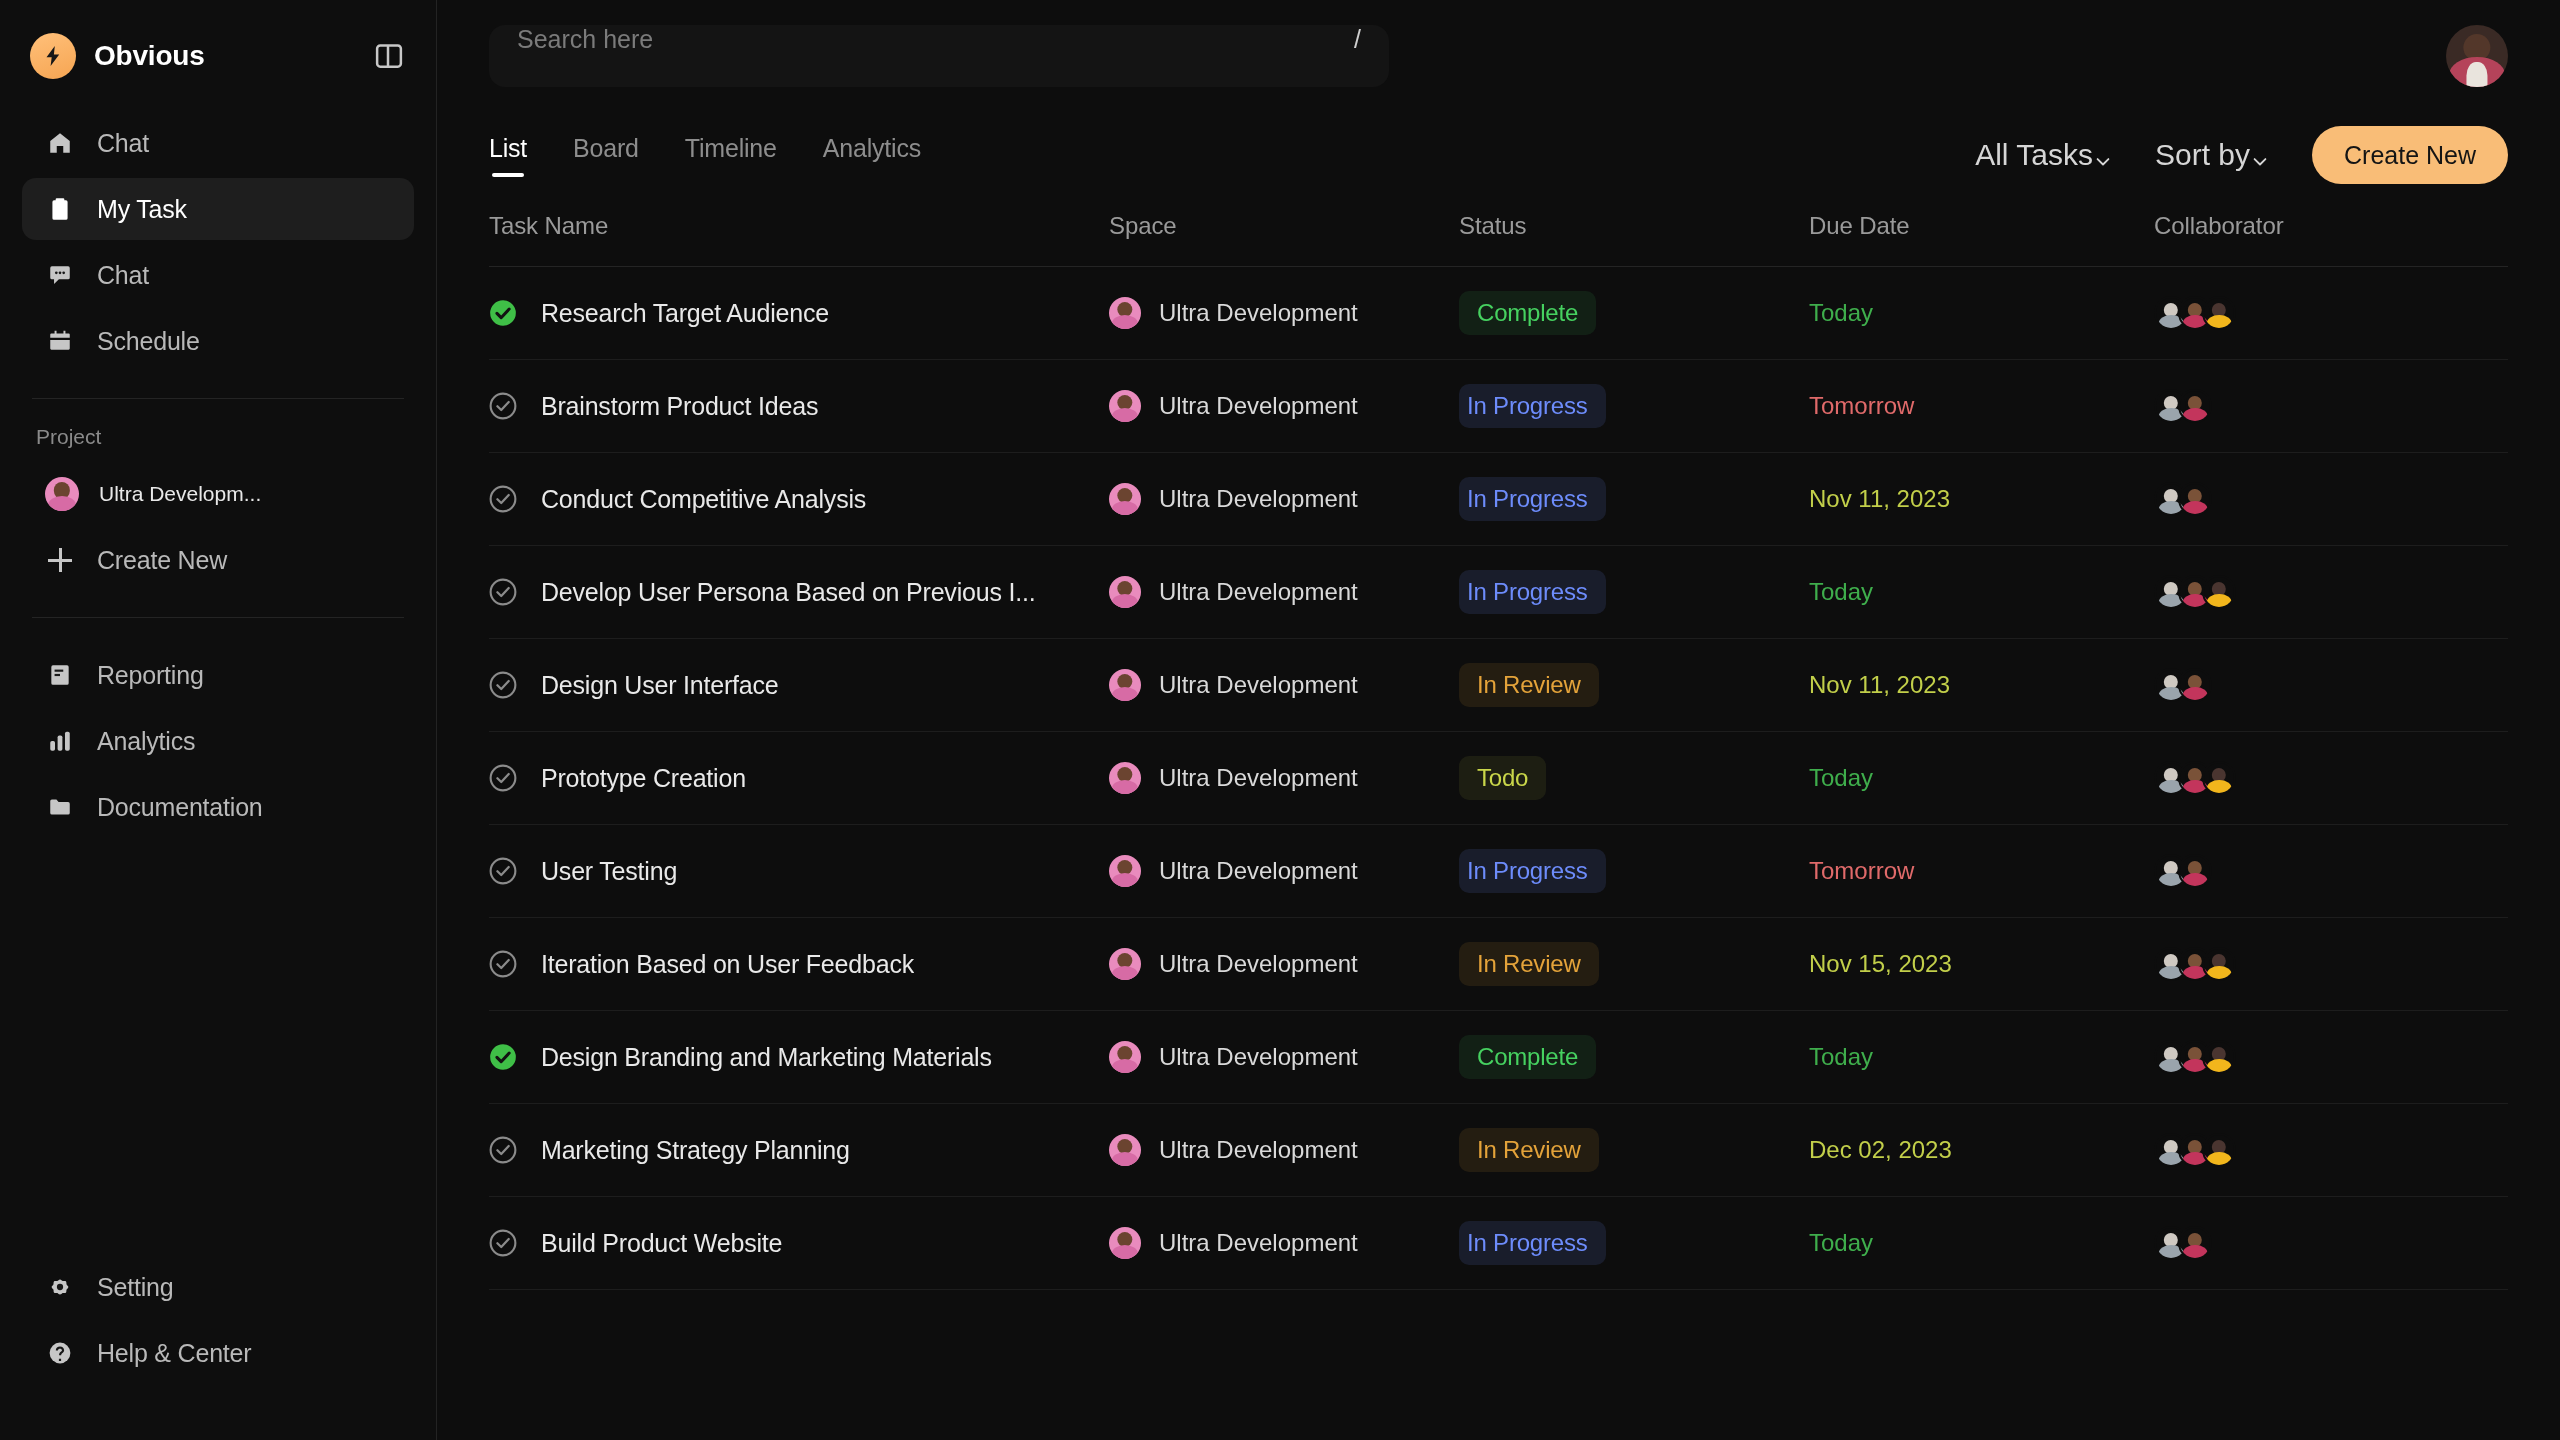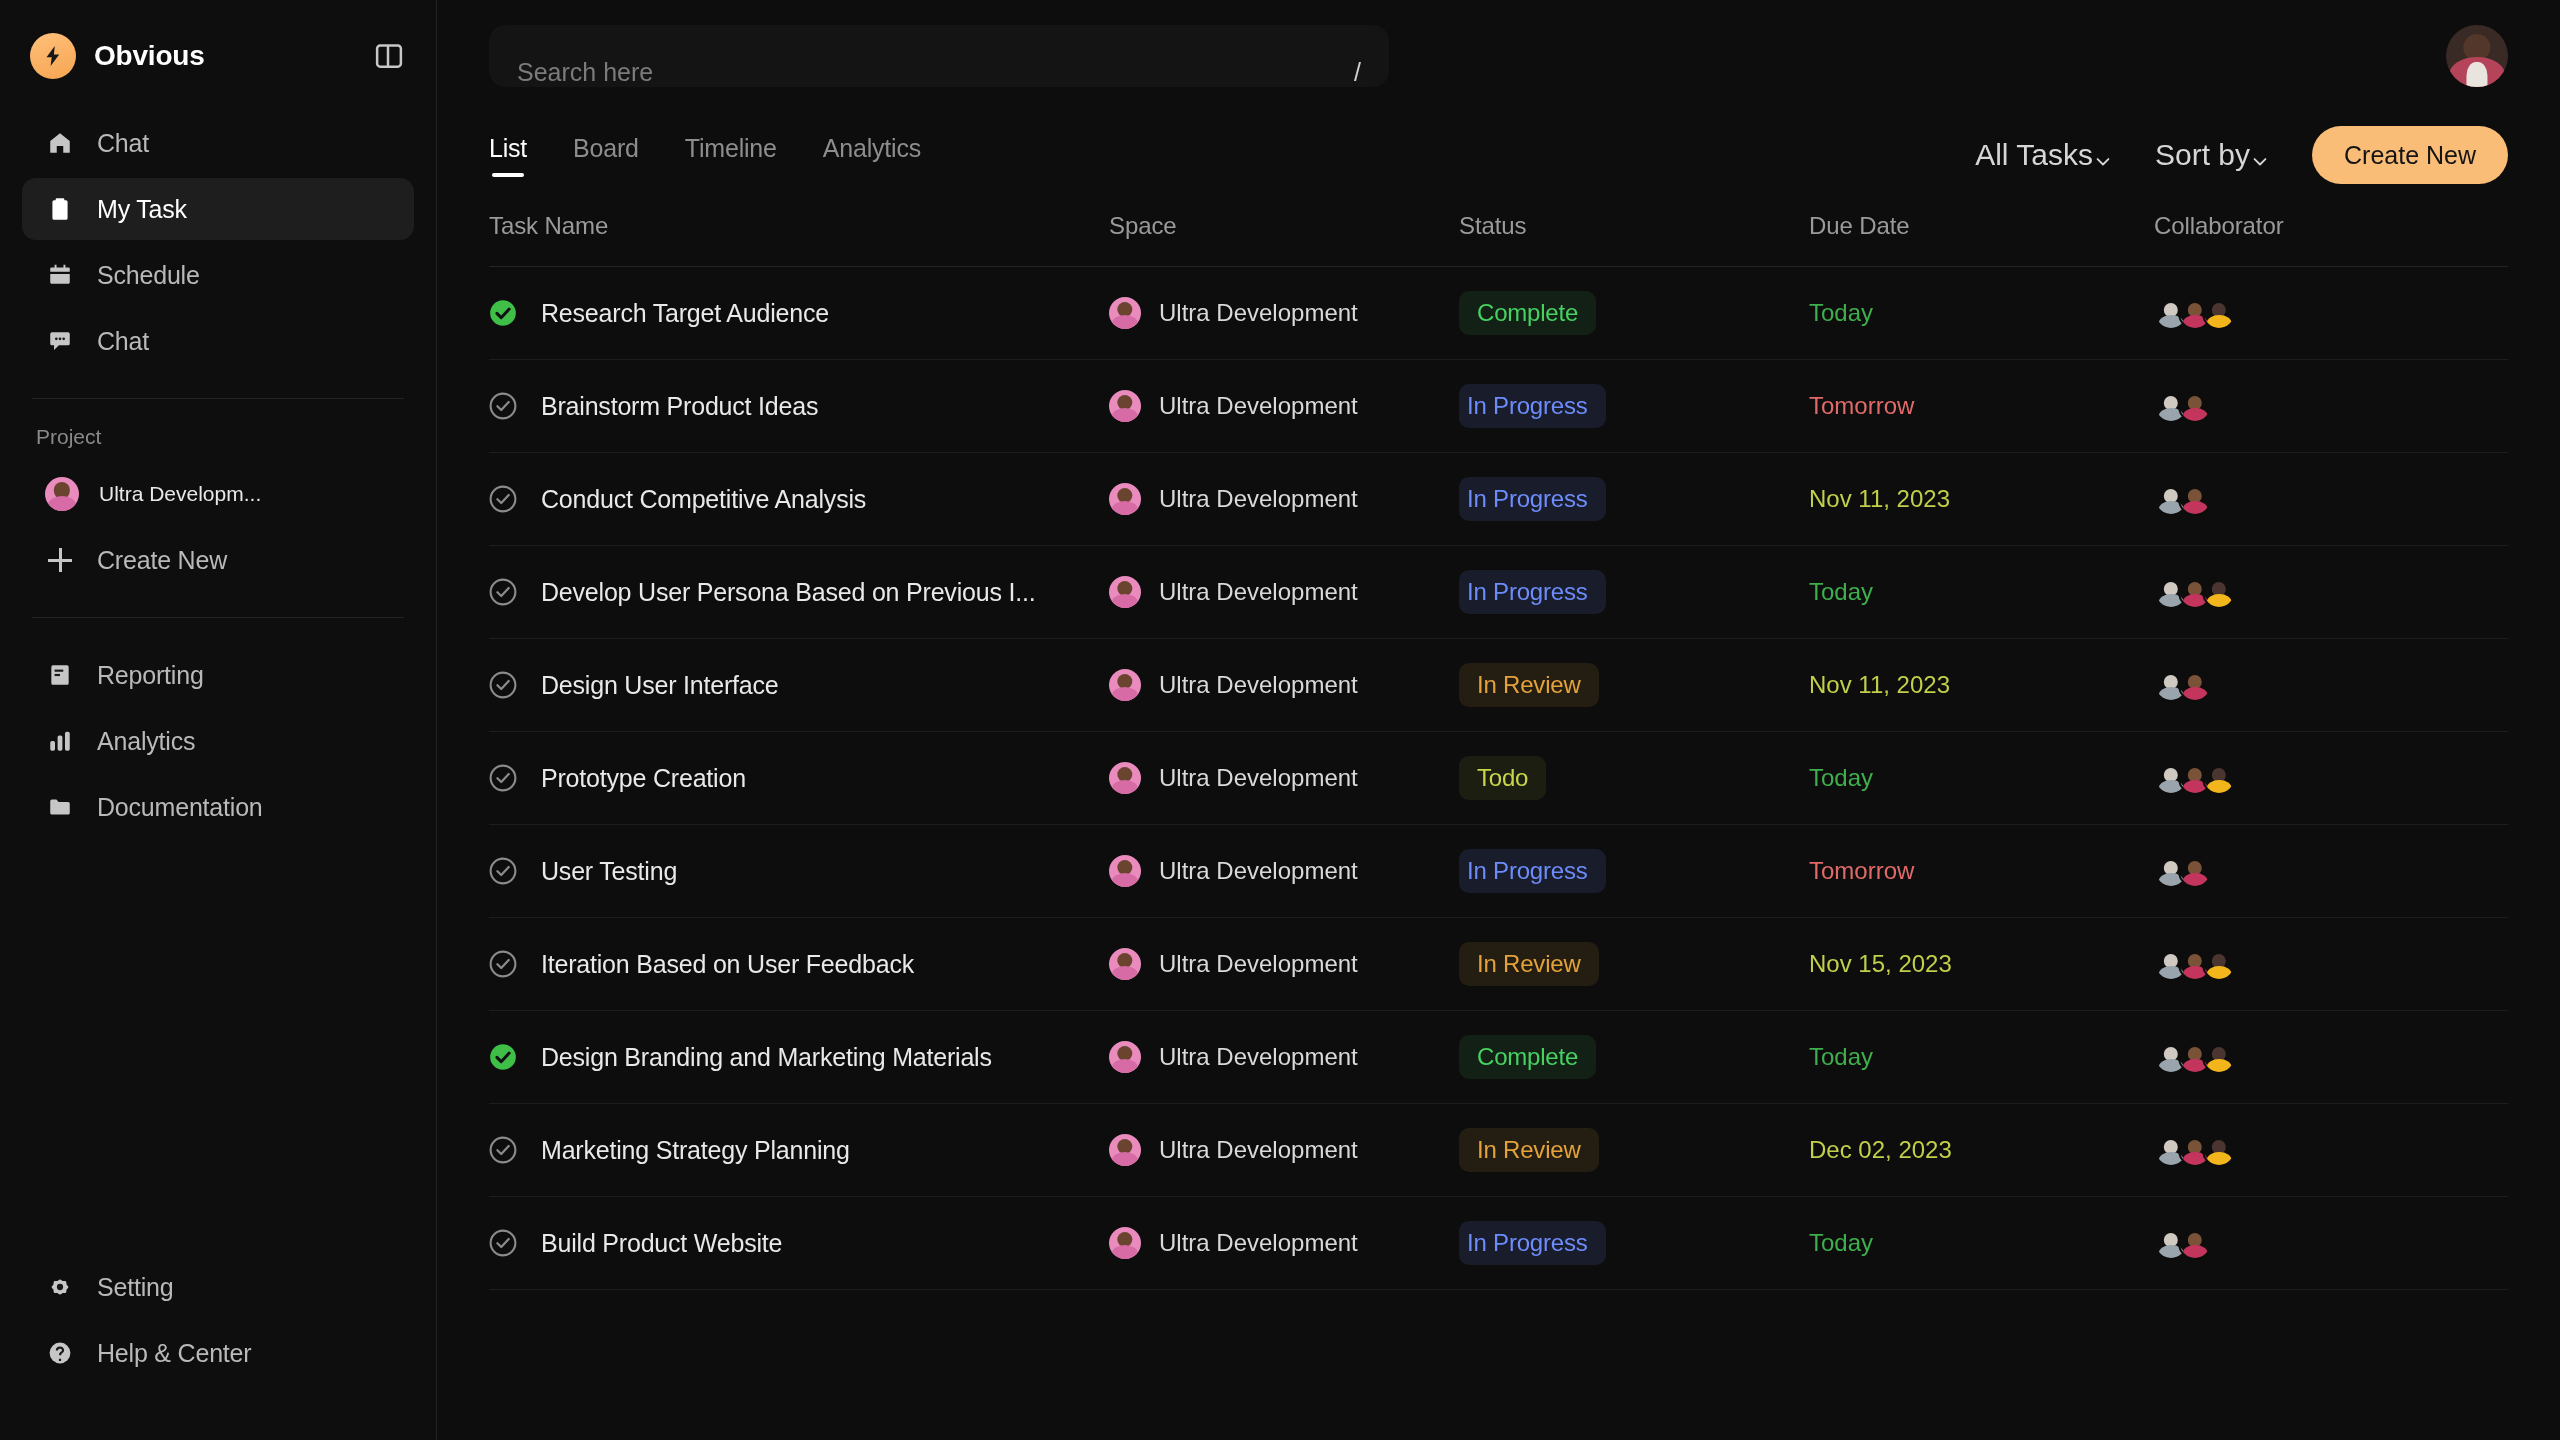--- a/index.html
+++ b/index.html
@@ -84,21 +84,21 @@
 
   
   .main { flex: 1 1 auto; display: flex; flex-direction: column; min-width: 0; }
 
   .topbar {
     height: 112px; display: flex; align-items: center;
     padding: 0 52px 0 52px;
   }
   .searchbox {
     width: 900px; height: 62px; background: #141414;
-    border-radius: 16px; display: flex; align-items: flex-end;
+    border-radius: 16px; display: flex; align-items: flex-start;
     padding: 0 28px; cursor: text; gap: 28px;
   }
   .search-ph { color: #7b7b7b; font-size: 25px; flex: 1 1 auto; }
   .slash-key { color: #cfcfcf; font-size: 25px; }
 
   .user-avatar {
     margin-left: auto; width: 62px; height: 62px; border-radius: 50%;
     overflow: hidden; cursor: pointer; position: relative;
     background: #3a2a25;
   }
@@ -232,35 +232,35 @@
       <span class="nav-ico">
         <svg viewBox="0 0 24 24">
             <path d="M9 2h6a1 1 0 0 1 1 1v1h1.5A1.5 1.5 0 0 1 19 5.5v15A1.5 1.5 0 0 1 17.5 22h-11A1.5 1.5 0 0 1 5 20.5v-15A1.5 1.5 0 0 1 6.5 4H8V3a1 1 0 0 1 1-1zm-1 9h8v1.8H8V11zm0 4h5.5v1.8H8V15z"></path>
           </svg>
       </span>
       <span class="nav-label">My Task</span>
     </div>
     <div class="nav-item">
       <span class="nav-ico">
         <svg viewBox="0 0 24 24">
-            <path d="M4 5h16a1 1 0 0 1 1 1v3H3V6a1 1 0 0 1 1-1zm-1 6h18v8a1 1 0 0 1-1 1H4a1 1 0 0 1-1-1v-8zM7 2.5h1.8V6H7V2.5zm8.2 0H17V6h-1.8V2.5z"></path>
-          </svg>
-      </span>
-      <span class="nav-label">Schedule</span>
-    </div>
-    <div class="nav-item">
-      <span class="nav-ico">
-        <svg viewBox="0 0 24 24">
             <path d="M4.5 4h15A1.5 1.5 0 0 1 21 5.5v9A1.5 1.5 0 0 1 19.5 16H11l-4.5 4.3V16H4.5A1.5 1.5 0 0 1 3 14.5v-9A1.5 1.5 0 0 1 4.5 4z"></path>
             <circle cx="8.6" cy="10" r="1.25" fill="#1a1a1a"></circle>
             <circle cx="12" cy="10" r="1.25" fill="#1a1a1a"></circle>
             <circle cx="15.4" cy="10" r="1.25" fill="#1a1a1a"></circle>
           </svg>
       </span>
       <span class="nav-label">Chat</span>
+    </div>
+    <div class="nav-item">
+      <span class="nav-ico">
+        <svg viewBox="0 0 24 24">
+            <path d="M4 5h16a1 1 0 0 1 1 1v3H3V6a1 1 0 0 1 1-1zm-1 6h18v8a1 1 0 0 1-1 1H4a1 1 0 0 1-1-1v-8zM7 2.5h1.8V6H7V2.5zm8.2 0H17V6h-1.8V2.5z"></path>
+          </svg>
+      </span>
+      <span class="nav-label">Schedule</span>
     </div>
   </nav>
 
   <div class="divider"></div>
 
   <div class="sect-title">Project</div>
 
   <div class="nav-group">
     <div class="nav-item">
       <span class="proj-avatar">

